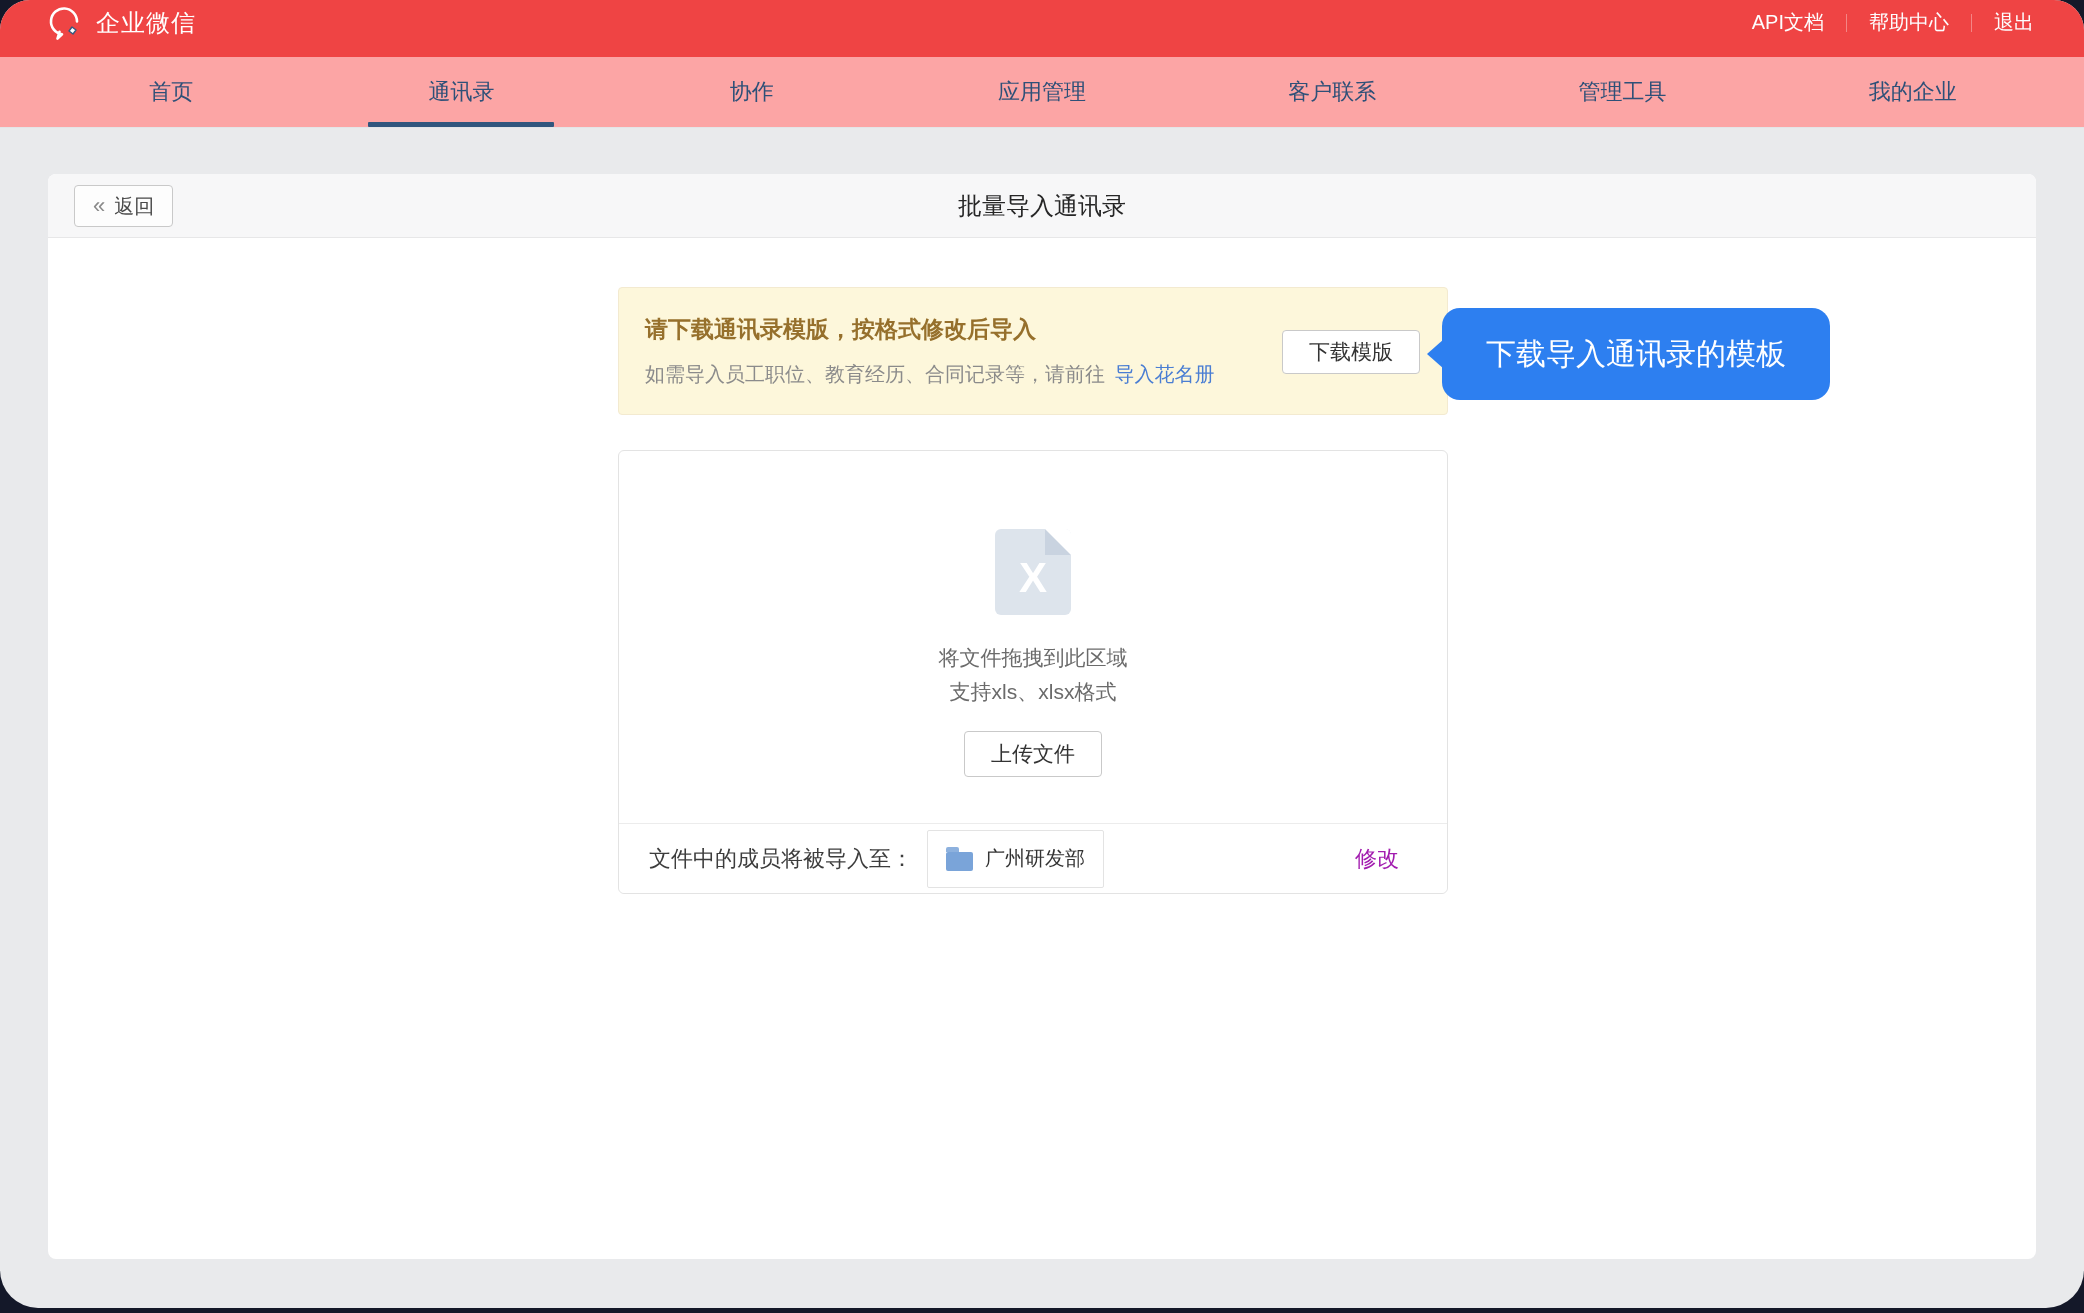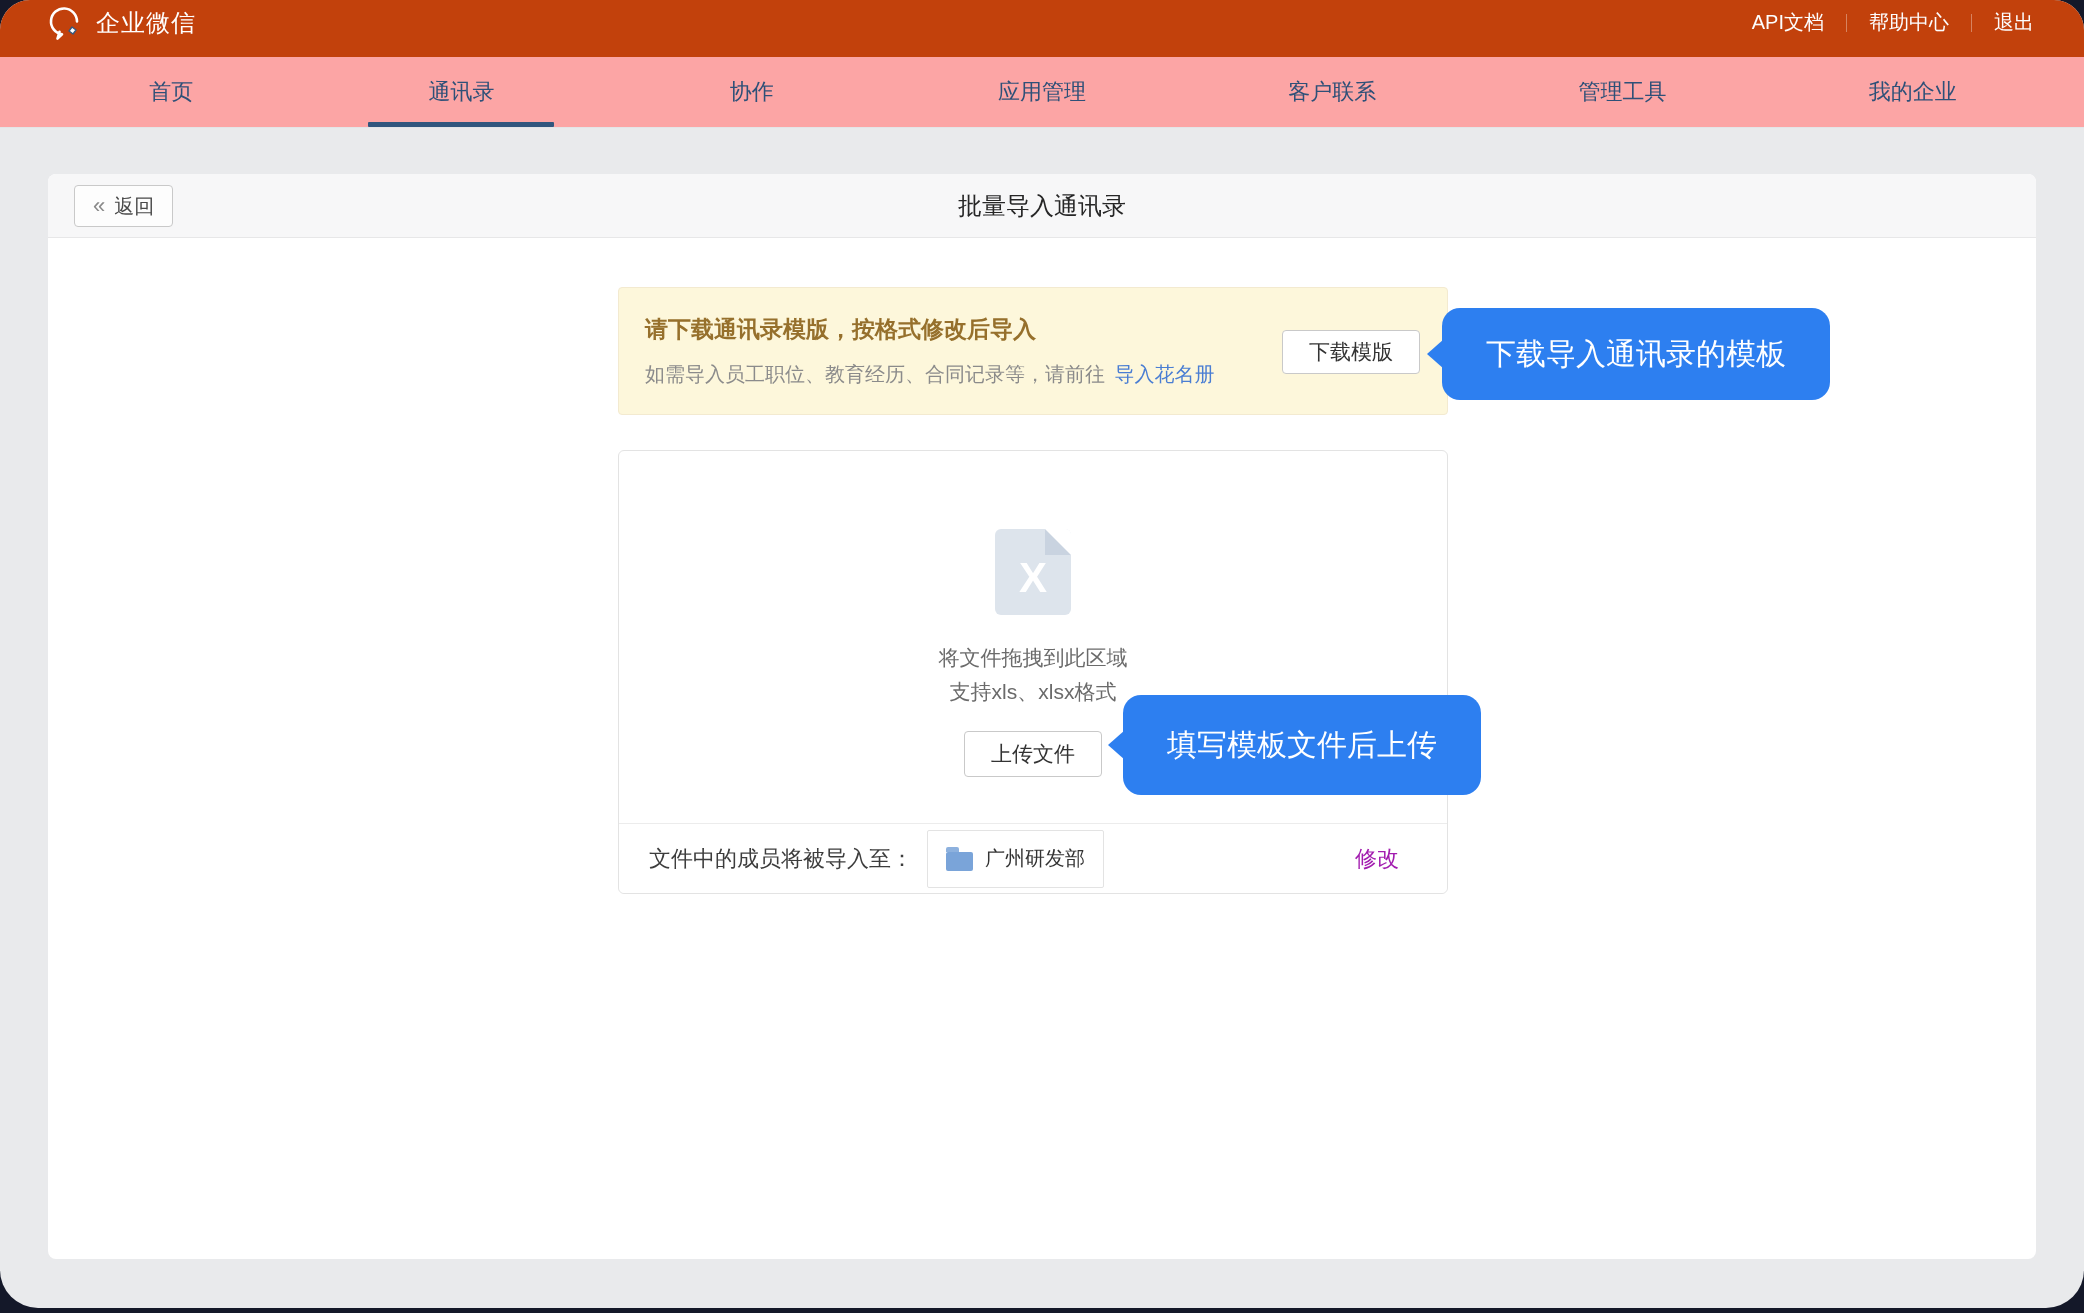--- a/index.html
+++ b/index.html
@@ -11,21 +11,21 @@
   }
   .window {
     position:absolute; left:0; top:0; width:2084px; height:1308px;
     background:#e9eaec;
     border-radius:30px 30px 38px 38px;
     overflow:hidden;
     display:flex; flex-direction:column;
   }
   
   .top-header {
-    height:57px; background:#c2410c; flex:0 0 auto;
+    height:57px; background:#ef4444; flex:0 0 auto;
     display:flex; align-items:center; justify-content:space-between;
     padding:0 50px 12px 46px;
   }
   .brand { display:flex; align-items:center; gap:14px; }
   .brand .logo { width:36px; height:36px; display:flex; }
   .brand-name { color:#fff; font-size:24px; letter-spacing:1px; }
   .header-links { display:flex; align-items:center; gap:22px; }
   .header-links a { color:#fdfdfe; font-size:20px; text-decoration:none; cursor:pointer; }
   .hsep { width:1px; height:18px; background:rgba(255,255,255,.35); }
   
@@ -233,22 +233,18 @@
             <span class="import-label">文件中的成员将被导入至：</span>
             <span class="dept-chip">
               <span class="folder"></span>
               <span>广州研发部</span>
             </span>
             <span class="spacer"></span>
             <a class="modify">修改</a>
           </div>
         </div>
 
-        <div class="callout callout-2">
-          <span class="tail"></span>
-          <span>填写模板文件后上传</span>
-        </div>
 
       </div>
     </div>
   </div>
 
 </div>
 
 </body></html>

